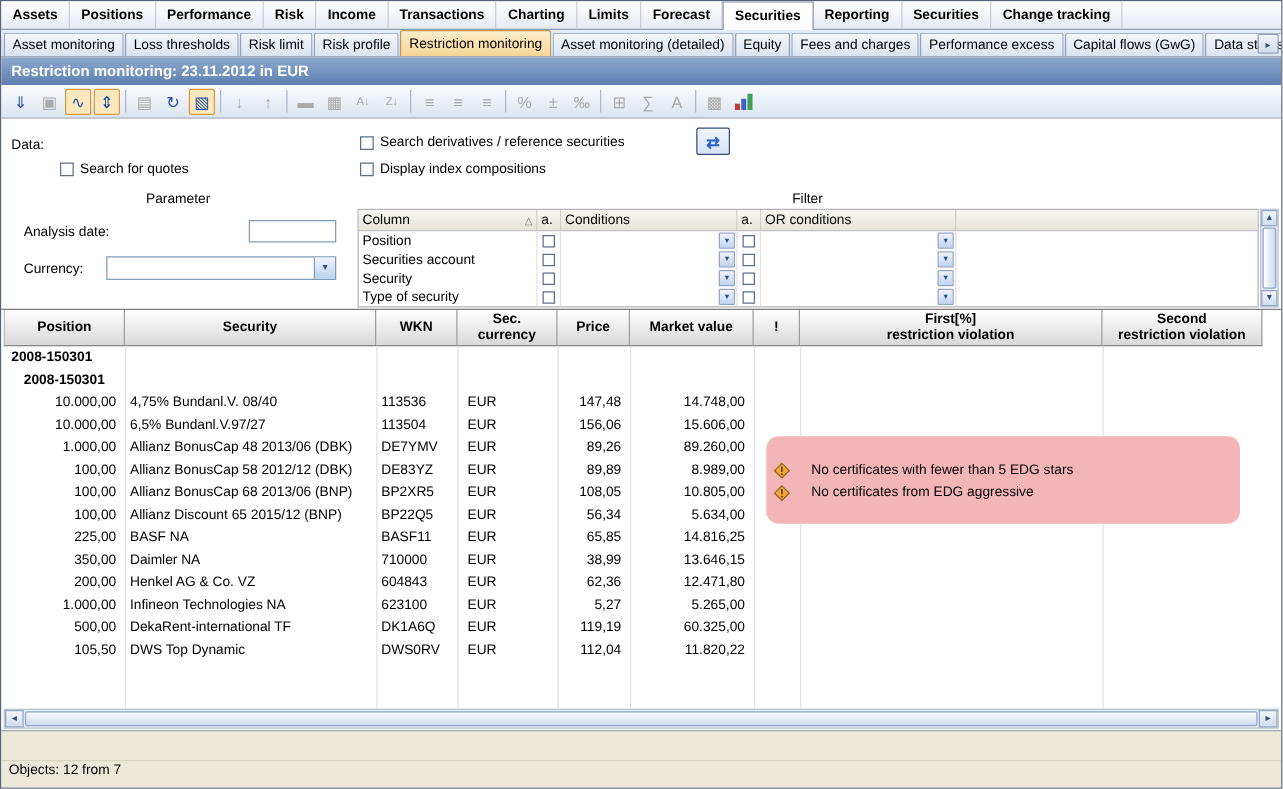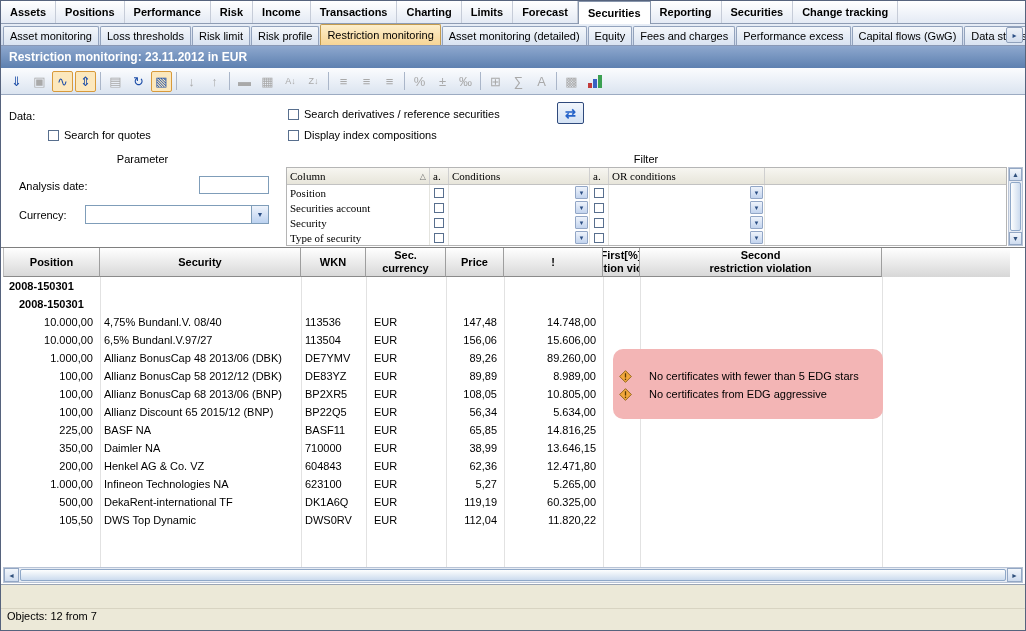--- a/index.html
+++ b/index.html
@@ -47,21 +47,21 @@
   .chk{position:absolute;display:flex;align-items:center;gap:5px;white-space:nowrap;}
   .cb{width:11px;height:11px;border:1px solid #586f8e;background:#fff;display:inline-block;box-sizing:border-box;}
   .textinput{position:absolute;border:1px solid #7f9db9;height:18px;width:70px;box-sizing:border-box;font-family:inherit;font-size:11px;padding:0 3px;}
   .execbtn{position:absolute;left:556px;top:7px;width:27px;height:22px;border:1px solid #2f4a7c;border-radius:2px;
            background:linear-gradient(#f2f6fc,#d4e2f4);color:#2563c9;font-size:13px;font-weight:bold;
            display:flex;align-items:center;justify-content:center;padding:0;}
 
   
   .fgrid{position:absolute;left:285px;top:72px;width:721px;height:79px;border:1px solid #b5b5b5;background:#fff;
          box-sizing:border-box;overflow:hidden;}
-  .fheader,.frow{display:grid;grid-template-columns:143px 19px 141px 19px 156px 1fr;font-family:Liberation Serif, serif;}
+  .fheader,.frow{display:grid;grid-template-columns:143px 19px 141px 19px 156px 1fr;}
   .fheader{height:16px;background:linear-gradient(#f7f6f1,#e7e5da);border-bottom:1px solid #c2c2c2;}
   .fhcell{border-right:1px solid #cfcfcf;padding-left:3px;line-height:15px;display:flex;align-items:center;overflow:hidden;white-space:nowrap;}
   .fhcell:last-child{border-right:none;}
   .sortglyph{margin-left:auto;margin-right:3px;font-size:8px;color:#707070;}
   .frow{height:15px;}
   .fcell{border-right:1px solid #e4e4df;position:relative;overflow:hidden;display:flex;align-items:center;}
   .fcell:last-child{border-right:none;}
   .fname{padding-left:3px;white-space:nowrap;}
   .fchk{justify-content:center;}
   .fchk .cb{width:10px;height:10px;}
@@ -86,21 +86,21 @@
   .vline{position:absolute;top:0;height:290px;width:1px;background:#e2e2e2;}
   .grouprow{height:18px;line-height:18px;font-weight:bold;padding-left:6px;position:relative;z-index:1;}
   .grouprow.sub{padding-left:16px;}
   .trow{height:18px;position:relative;z-index:1;}
   .td{line-height:18px;overflow:hidden;white-space:nowrap;}
   .td.num{text-align:right;padding-right:7px;}
   .td.txt{padding-left:4px;}
   .td.cur{padding-left:8px;}
 
   
-  .violation-box{position:absolute;left:612px;top:348px;width:270px;height:70px;border-radius:10px;background:#f3b5b5;z-index:3;text-align:right;}
+  .violation-box{position:absolute;left:612px;top:348px;width:379px;height:70px;border-radius:10px;background:#f3b5b5;z-index:3;text-align:right;}
   .vrow{position:absolute;left:6px;right:4px;height:18px;display:flex;align-items:center;gap:0;}
   .vicon{width:13px;height:13px;display:inline-flex;flex:0 0 13px;}
   .vtext{margin-left:17px;white-space:nowrap;overflow:hidden;}
 
   
   .hscroll{position:absolute;left:2px;top:566px;width:1020px;height:16px;background:#e7ecf4;border:1px solid #b9c4d6;box-sizing:border-box;}
   .sbtn{position:absolute;top:0;bottom:0;width:15px;background:linear-gradient(#f2f6fb,#cfdcef);border:1px solid #93a7c4;
         color:#30507c;font-size:7px;display:flex;align-items:center;justify-content:center;box-sizing:border-box;}
   .sbtn.left{left:0;} .sbtn.right{right:0;}
   .hthumb{position:absolute;left:16px;right:16px;top:1px;bottom:1px;background:linear-gradient(#fdfefe,#ccdbee);
@@ -332,20 +332,23 @@
         <div>WKN</div>
       </div>
       <div class="th">
         <div>Sec.</div>
         <div>currency</div>
       </div>
       <div class="th">
         <div>Price</div>
       </div>
       <div class="th">
+        <div>Market value</div>
+      </div>
+      <div class="th">
         <div>!</div>
       </div>
       <div class="th">
         <div>First[%]</div>
         <div>restriction violation</div>
       </div>
       <div class="th">
         <div>Second</div>
         <div>restriction violation</div>
       </div>

